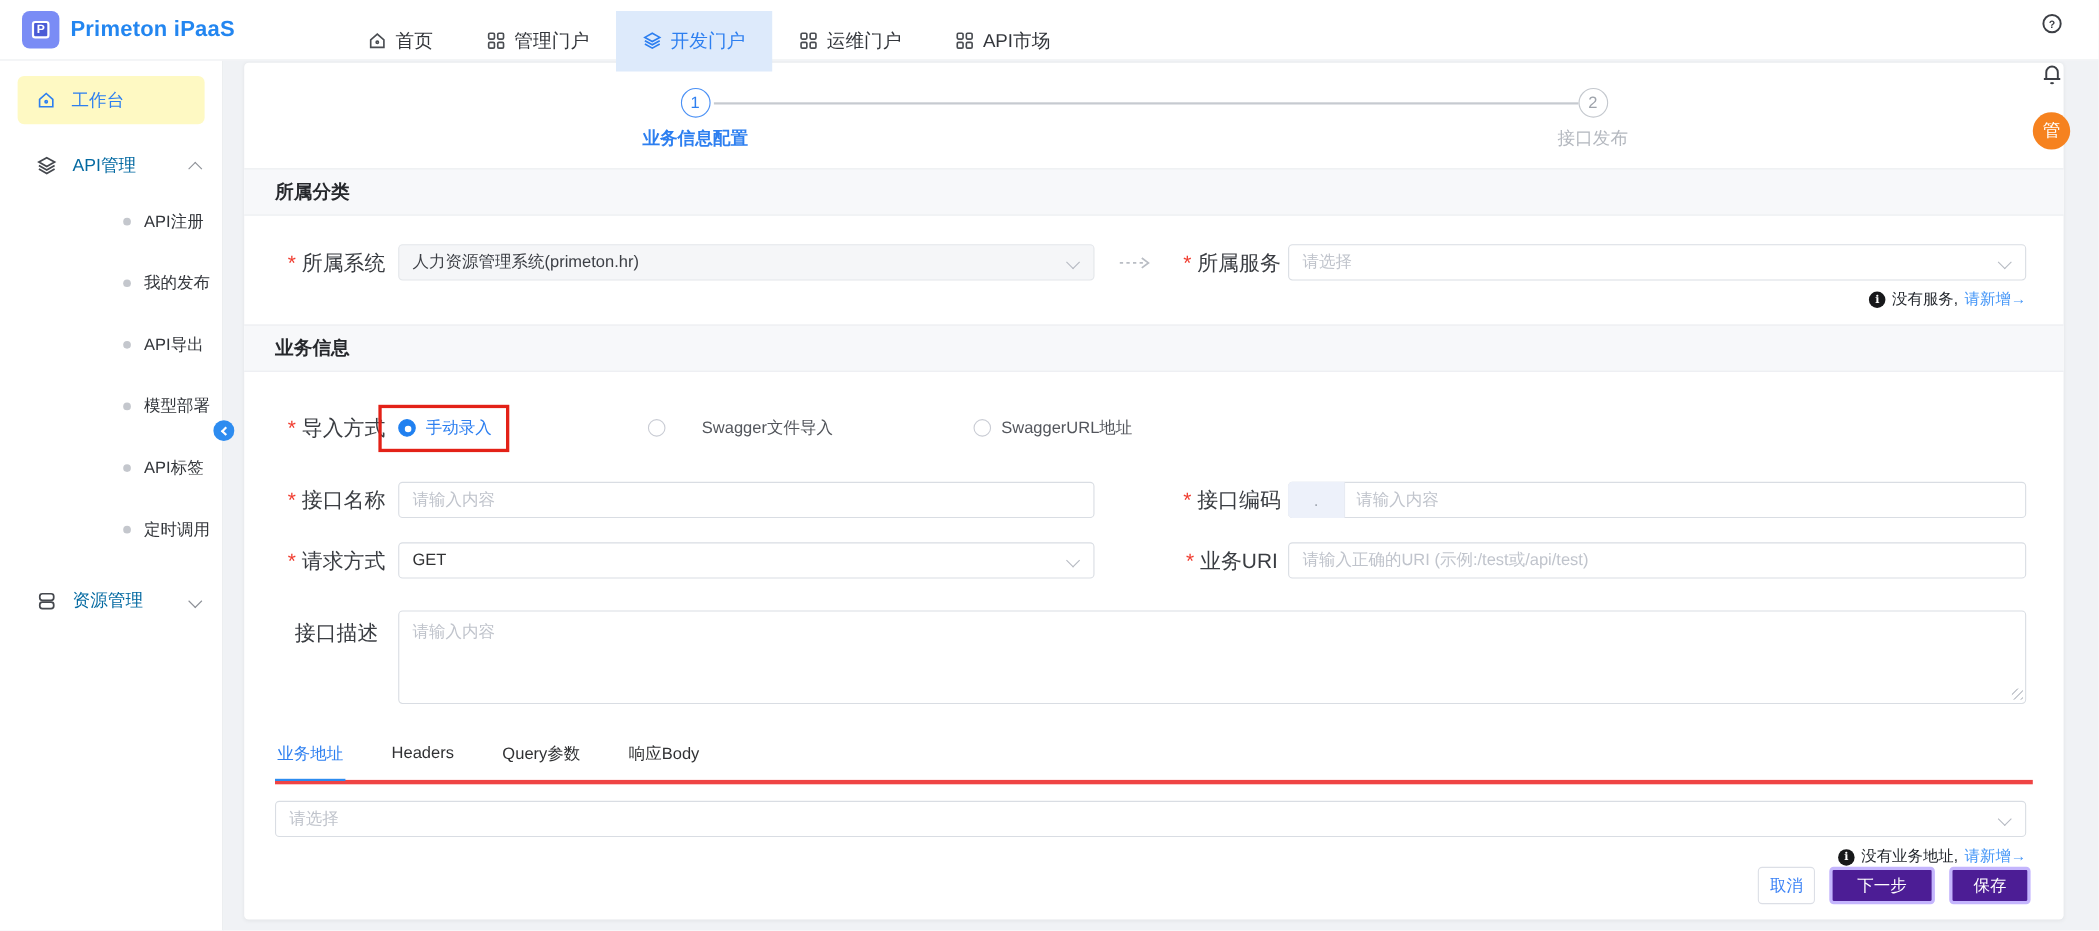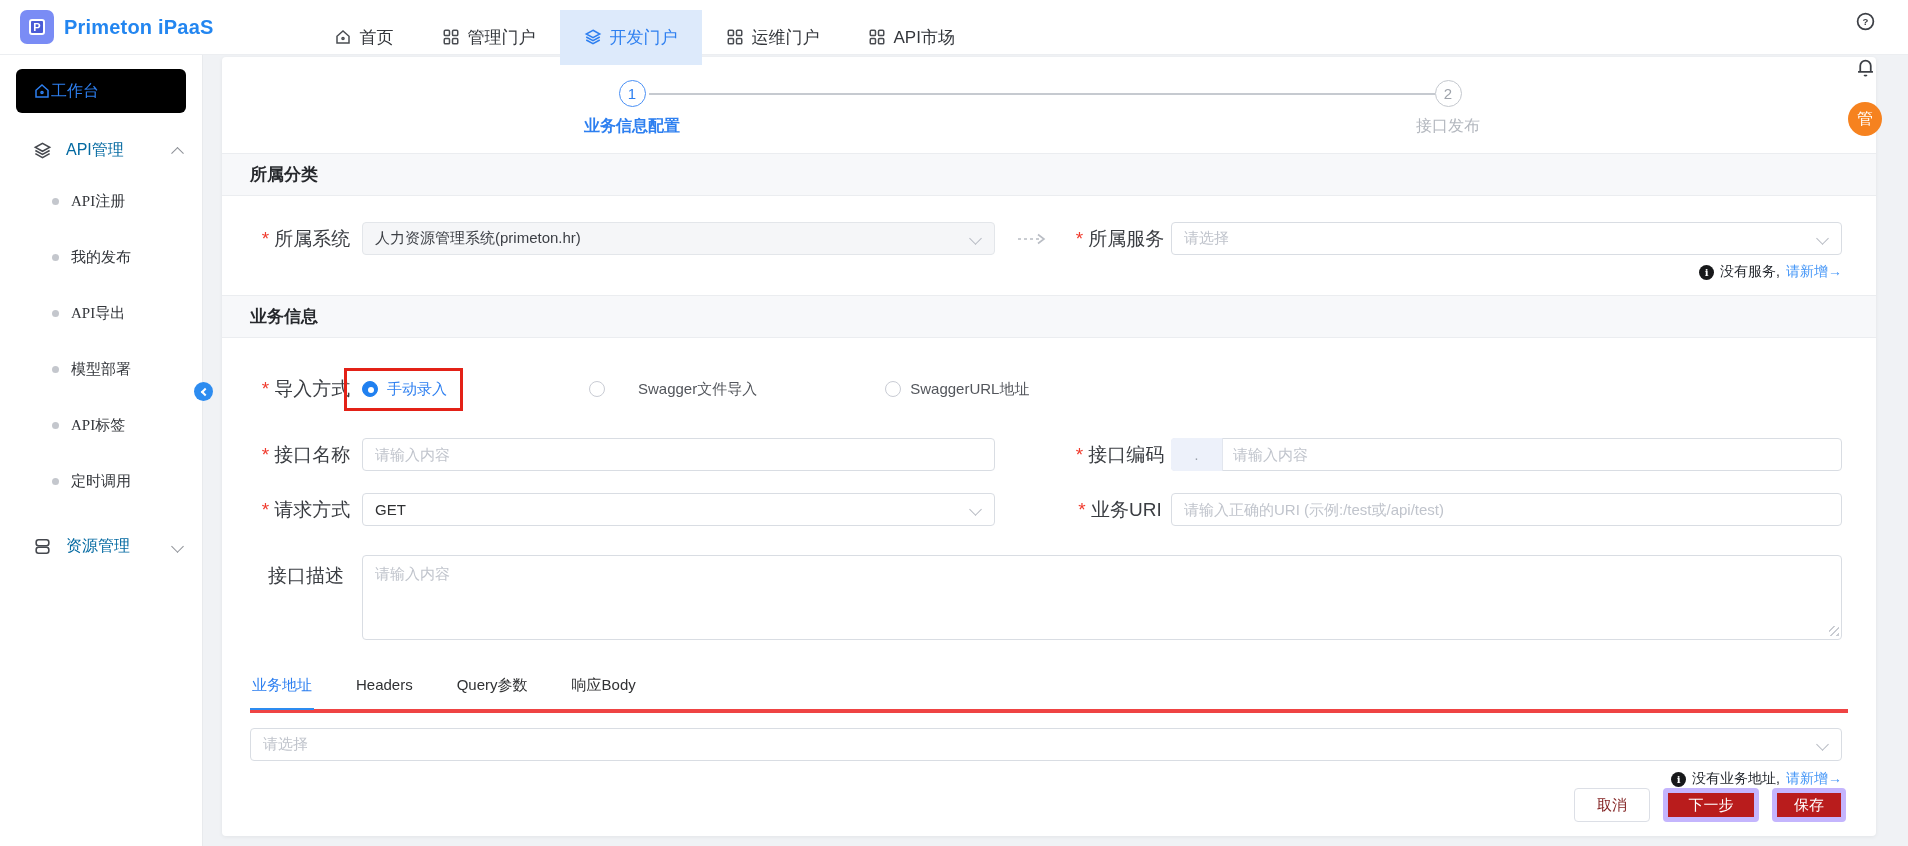--- a/index.html
+++ b/index.html
@@ -18,25 +18,25 @@
   .nav { display:flex; height:55px; margin-left:70px;margin-top:20px; }
   .nav-item { display:flex; align-items:center; gap:8px; padding:0 24px; font-size:17px; color:#33363b; cursor:pointer; }
   .nav-item svg { stroke:#4a4d52; }
   .nav-item.active { background:#ddeafb; color:#2d7ff0; }
   .nav-item.active svg { stroke:#2d7ff0; }
   .top-icons { margin-left:auto; display:flex; align-items:center; gap:24px; padding-right:26px;flex-direction:column; }
   .ticon { width:22px; height:22px; display:flex; align-items:center; justify-content:center; cursor:pointer; }
   .avatar { width:34px; height:34px; border-radius:50%; background:#f6821f; color:#fff; font-size:16px; display:flex; align-items:center; justify-content:center; cursor:pointer; }
   
   .sidebar { position:absolute; top:55px; left:0; bottom:0; width:203px; background:#fff; border-right:1px solid #e8eaed; }
-  .side-pill { margin:14px 16px 6px; height:44px; border-radius:6px; background:#000000; color:#2d7ff0;
-    display:flex; align-items:center; padding-left:17px; font-size:16px; cursor:pointer; }
+  .side-pill { margin:14px 16px 6px; height:44px; border-radius:6px; background:#fef9c3; color:#2d7ff0;
+    display:flex; align-items:center; gap:14px; padding-left:17px; font-size:16px; cursor:pointer; }
   .side-group { height:46px; margin-top:14px; display:flex; align-items:center; gap:14px; padding:0 20px 0 33px; font-size:16px; color:#0369a1; cursor:pointer; }
   .side-group .caret { margin-left:auto; }
-  .side-sub { height:56px; display:flex; align-items:center; gap:12px; padding-left:52px; font-size:15px; color:#33363b; cursor:pointer;font-family:Liberation Serif, serif; }
+  .side-sub { height:56px; display:flex; align-items:center; gap:12px; padding-left:112px; font-size:15px; color:#33363b; cursor:pointer; }
   .dot { width:7px; height:7px; border-radius:50%; background:#c4c7cd; flex:none; }
   .caret { width:9px; height:9px; border-right:1.6px solid #8d9097; border-bottom:1.6px solid #8d9097; flex:none; }
   .caret.up { transform:rotate(-135deg) translate(-2px,-2px); }
   .caret.down { transform:rotate(45deg); }
   .collapse-btn { position:absolute; left:194px; top:382px; width:19px; height:19px; border-radius:50%;
     background:#2d8cf0; color:#fff; z-index:6; display:flex; align-items:center; justify-content:center; cursor:pointer; }
   .collapse-btn span { width:6px; height:6px; border-left:2px solid #fff; border-bottom:2px solid #fff; transform:rotate(45deg); margin-left:2px; }
   
   .main-card { position:absolute; left:222px; top:57px; width:1654px; height:779px; background:#fff;
     border-radius:4px; box-shadow:0 1px 4px rgba(0,0,0,.06); display:flex; flex-direction:column; }
@@ -94,22 +94,22 @@
     font-size:15px; font-family:"Liberation Sans","DejaVu Sans",sans-serif; outline:none; display:block; }
   .resize-grip { position:absolute; right:3px; bottom:4px; width:10px; height:10px;
     background:repeating-linear-gradient(135deg, transparent 0 3px, #c9ccd2 3px 4.5px); }
   
   .tabs { display:flex; gap:40px; margin:36px 28px 0; border-bottom:4px solid #ef4444; }
   .tab { padding:0 2px 13px; font-size:15px; color:#303133; cursor:pointer; }
   .tab.active { color:#2d7ff0; border-bottom:2.5px solid #2d8cf0; margin-bottom:-1px; }
   
   .footer { margin-top:auto; display:flex; justify-content:flex-end; gap:13px; padding:0 30px 16px; }
   .btn { height:34px; border-radius:4px; font-size:15px; display:flex; align-items:center; justify-content:center; cursor:pointer; }
-  .btn-plain { width:76px; background:#fff; border:1px solid #dcdfe6; color:#7f1d1d; }
-  .btn-primary { background:#b91c1c; border:5px solid #c4b5fd; color:#fff; }
+  .btn-plain { width:52px; background:#fff; border:1px solid #dcdfe6; color:#3b82f6; }
+  .btn-primary { background:#4c1d95; border:3px solid #c4b5fd; color:#fff; }
   .btn-next { width:96px; }
   .btn-save { width:74px; }
   svg { display:block; }
 </style>
 </head>
 <body>
 
 <div class="topbar">
   <div class="brand">
     <div class="logo">

